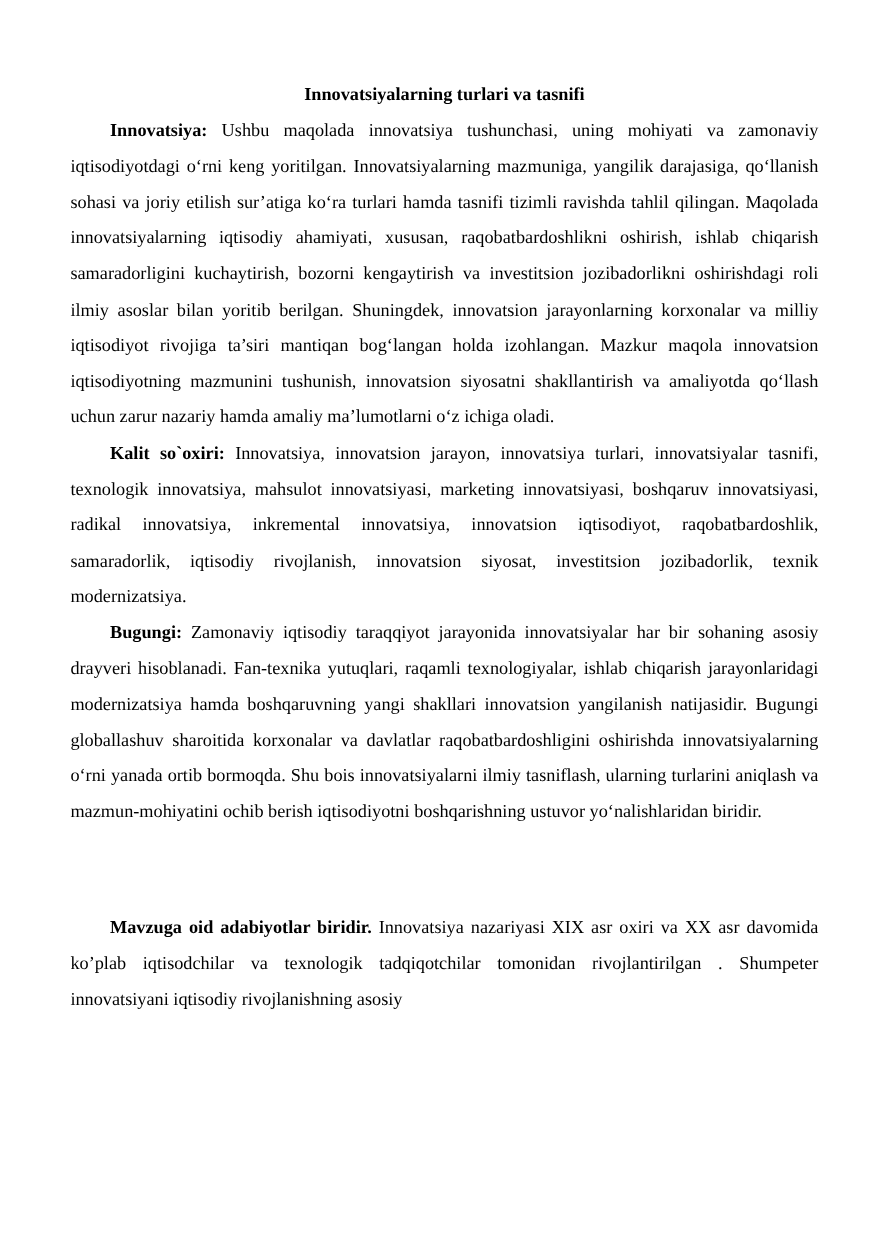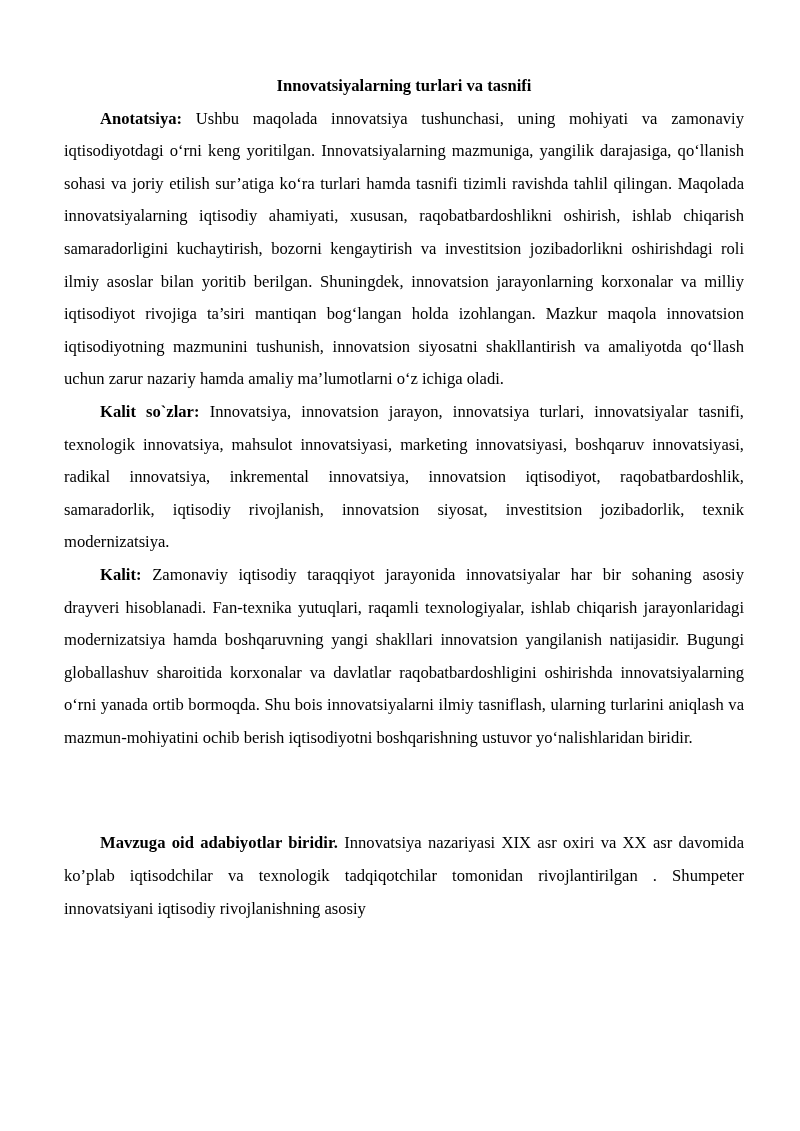--- a/index.html
+++ b/index.html
@@ -41,27 +41,27 @@
     height: 73px;
   }
 </style>
 </head>
 <body>
 
 <div class="page">
 
   <p class="doc-title">Innovatsiyalarning turlari va tasnifi</p>
 
-  <p class="para"><span class="lead">Anotatsiya:</span>
+  <p class="para"><span class="lead">Innovatsiya:</span>
     <span>Ushbu maqolada innovatsiya tushunchasi, uning mohiyati va zamonaviy iqtisodiyotdagi oʻrni keng yoritilgan. Innovatsiyalarning mazmuniga, yangilik darajasiga, qoʻllanish sohasi va joriy etilish sur’atiga koʻra turlari hamda tasnifi tizimli ravishda tahlil qilingan. Maqolada innovatsiyalarning iqtisodiy ahamiyati, xususan, raqobatbardoshlikni oshirish, ishlab chiqarish samaradorligini kuchaytirish, bozorni kengaytirish va investitsion jozibadorlikni oshirishdagi roli ilmiy asoslar bilan yoritib berilgan. Shuningdek, innovatsion jarayonlarning korxonalar va milliy iqtisodiyot rivojiga ta’siri mantiqan bogʻlangan holda izohlangan. Mazkur maqola innovatsion iqtisodiyotning mazmunini tushunish, innovatsion siyosatni shakllantirish va amaliyotda qoʻllash uchun zarur nazariy hamda amaliy ma’lumotlarni oʻz ichiga oladi.</span></p>
 
-  <p class="para"><span class="lead">Kalit so`zlar:</span>
+  <p class="para"><span class="lead">Kalit so`oxiri:</span>
     <span>Innovatsiya, innovatsion jarayon, innovatsiya turlari, innovatsiyalar tasnifi, texnologik innovatsiya, mahsulot innovatsiyasi, marketing innovatsiyasi, boshqaruv innovatsiyasi, radikal innovatsiya, inkremental innovatsiya, innovatsion iqtisodiyot, raqobatbardoshlik, samaradorlik, iqtisodiy rivojlanish, innovatsion siyosat, investitsion jozibadorlik, texnik modernizatsiya.</span></p>
 
-  <p class="para"><span class="lead">Kalit:</span>
+  <p class="para"><span class="lead">Bugungi:</span>
     <span>Zamonaviy iqtisodiy taraqqiyot jarayonida innovatsiyalar har bir sohaning asosiy drayveri hisoblanadi. Fan-texnika yutuqlari, raqamli texnologiyalar, ishlab chiqarish jarayonlaridagi modernizatsiya hamda boshqaruvning yangi shakllari innovatsion yangilanish natijasidir. Bugungi globallashuv sharoitida korxonalar va davlatlar raqobatbardoshligini oshirishda innovatsiyalarning oʻrni yanada ortib bormoqda. Shu bois innovatsiyalarni ilmiy tasniflash, ularning turlarini aniqlash va mazmun-mohiyatini ochib berish iqtisodiyotni boshqarishning ustuvor yoʻnalishlaridan biridir.</span></p>
 
   <div class="blank-gap"></div>
 
   <p class="para"><span class="lead">Mavzuga oid adabiyotlar biridir.</span>
     <span>Innovatsiya nazariyasi XIX asr oxiri va XX asr davomida ko’plab iqtisodchilar va texnologik tadqiqotchilar tomonidan rivojlantirilgan . Shumpeter innovatsiyani iqtisodiy rivojlanishning asosiy</span></p>
 
 </div>
 
 </body></html>

